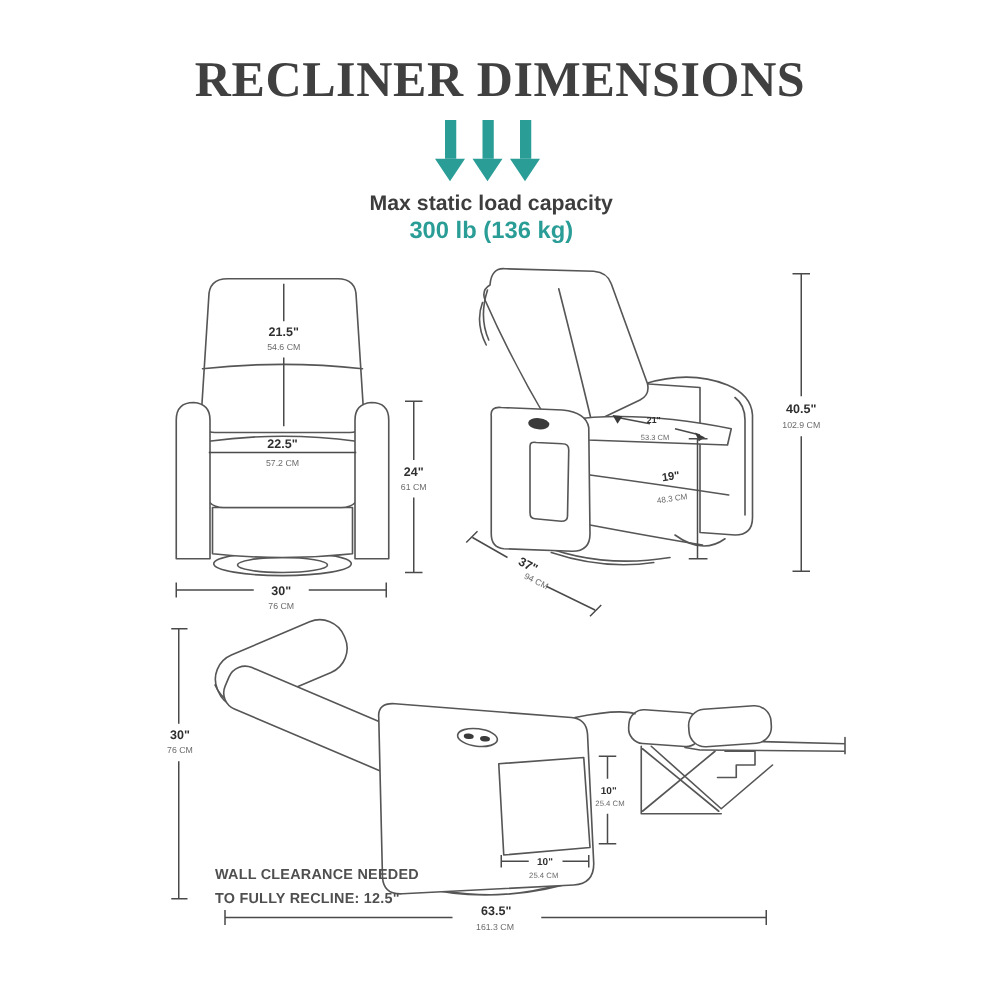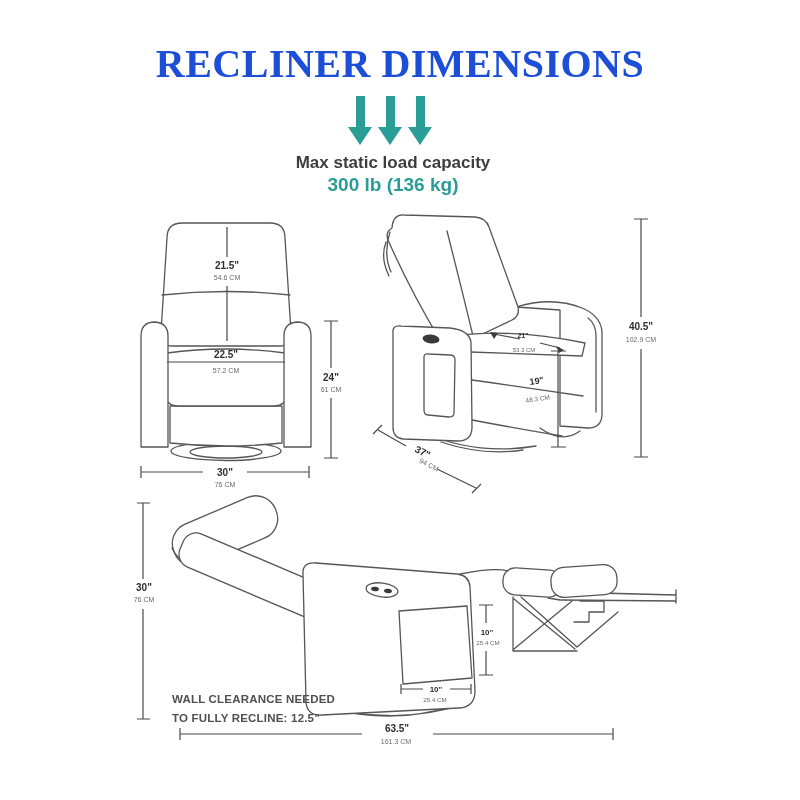--- a/index.html
+++ b/index.html
@@ -1,21 +1,21 @@
 <!DOCTYPE html>
 <html><head>
 <meta charset="utf-8">
 <style>
   html,body{margin:0;padding:0;background:#fff;}
   .canvas{position:relative;width:800px;height:800px;background:#fff;overflow:hidden;
           font-family:"Liberation Sans",sans-serif;}
   
   .page-title{position:absolute;top:40px;left:0;width:800px;text-align:center;
       font-family:"Liberation Serif",serif;font-weight:bold;font-size:40px;
-      letter-spacing:.5px;color:#1d4ed8;margin:0;}
+      letter-spacing:.5px;color:#404040;margin:0;}
   .arrows{position:absolute;top:96px;left:0;width:800px;display:flex;
       justify-content:center;gap:5px;transform:translateX(-10px);}
   .arrow{display:flex;flex-direction:column;align-items:center;width:25px;}
   .arrow .stem{width:9px;height:31px;background:#2a9d96;}
   .arrow .head{width:0;height:0;border-left:12px solid transparent;
       border-right:12px solid transparent;border-top:18px solid #2a9d96;}
   .cap-label{position:absolute;top:153px;left:0;width:800px;text-align:center;
       transform:translateX(-7px);font-size:17px;font-weight:bold;color:#3d3d3d;}
   .cap-value{position:absolute;top:174px;left:0;width:800px;text-align:center;
       transform:translateX(-7px);font-size:19px;font-weight:bold;color:#2a9d96;}

